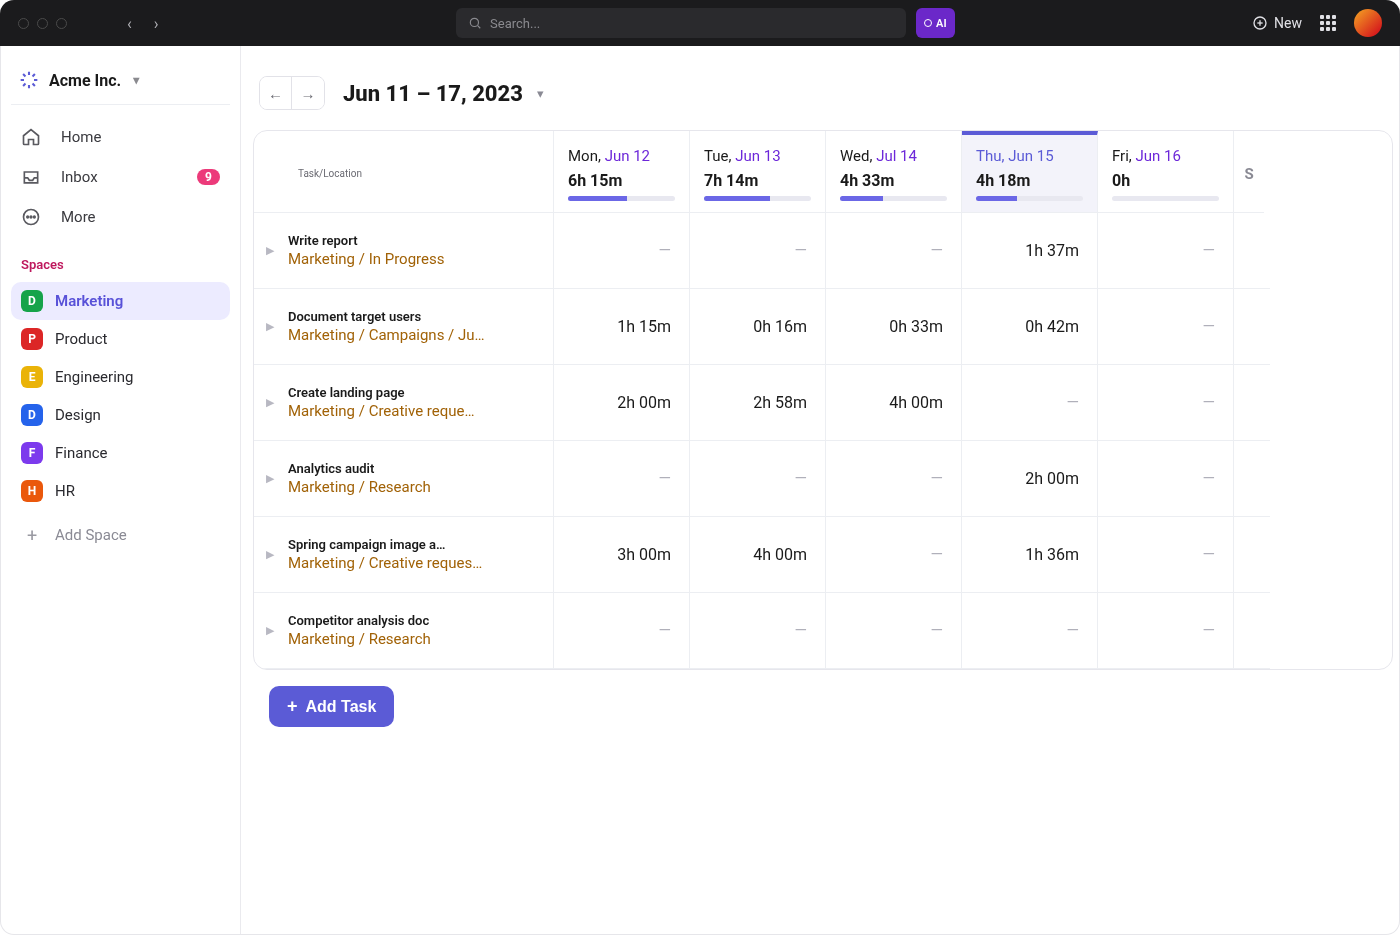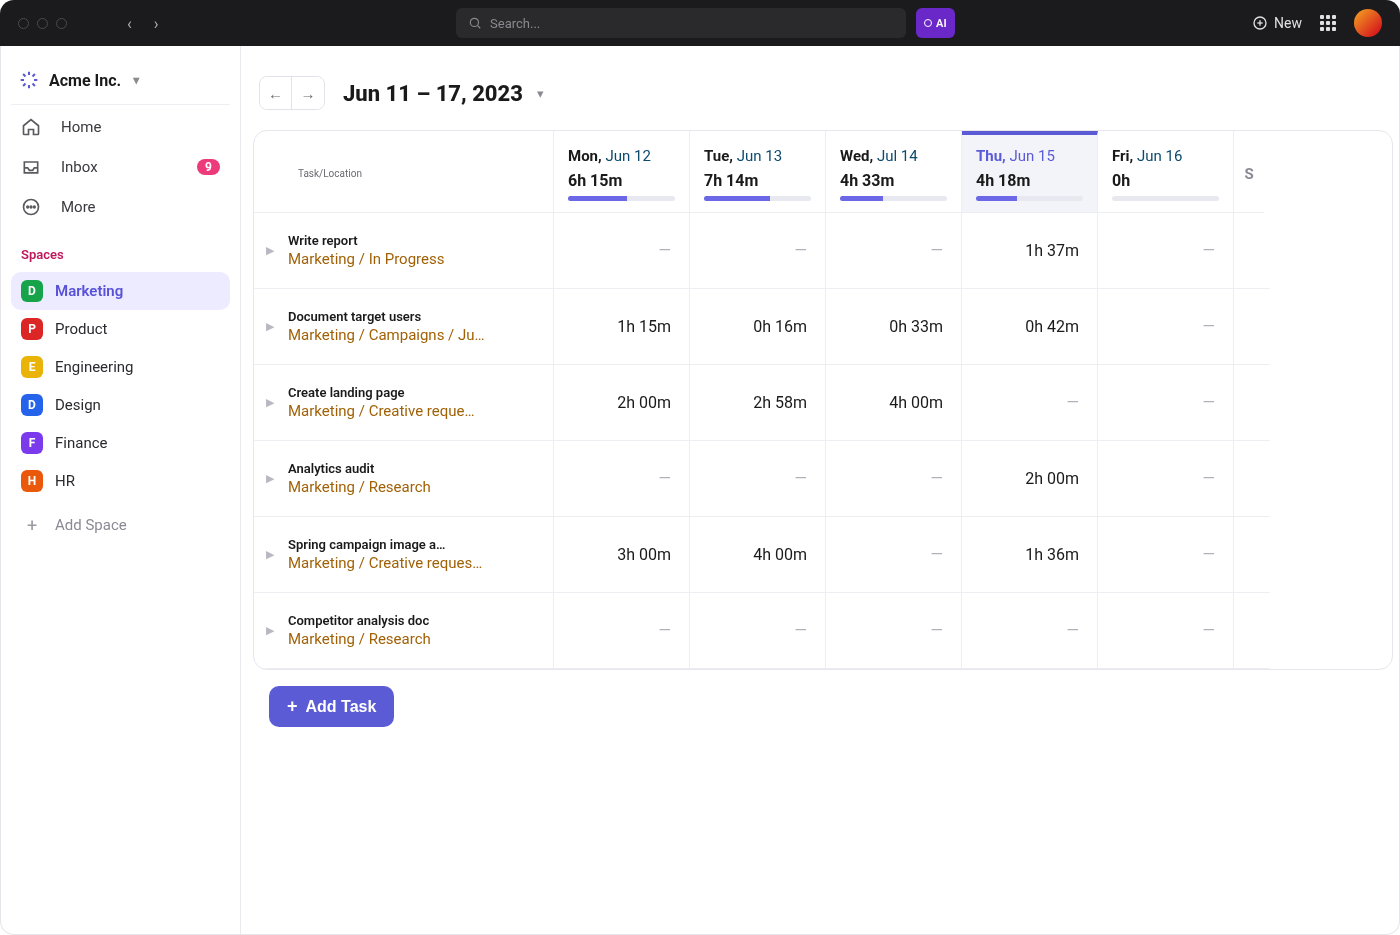--- a/index.html
+++ b/index.html
@@ -17,21 +17,21 @@
 .ai-badge .dot { width: 8px; height: 8px; border: 1.5px solid #fff; border-radius: 50%; }
 .right-controls { display: flex; align-items: center; gap: 18px; color: #e0e0e5; font-size: 14px; }
 .new-btn { display: flex; align-items: center; gap: 6px; cursor: pointer; }
 .grid-icon { display: grid; grid-template-columns: repeat(3, 4px); grid-template-rows: repeat(3, 4px); gap: 2px; }
 .grid-icon i { background: #e0e0e5; border-radius: 1px; }
 .avatar { width: 28px; height: 28px; border-radius: 50%; background: linear-gradient(135deg,#f5a623,#d0021b); }
 
 
 .shell { display: flex; height: calc(935px - 46px); border-radius: 0 0 14px 14px; overflow: hidden; border: 1px solid #e6e6ea; border-top: none; }
 .sidebar { width: 240px; border-right: 1px solid #eaeaee; padding: 18px 10px; display: flex; flex-direction: column; gap: 4px; }
-.workspace { display: flex; align-items: center; gap: 10px; padding: 6px 8px 14px 8px; border-bottom: 1px solid #eceef2; font-weight: 700; font-size: 16px; }
+.workspace { display: flex; align-items: center; gap: 10px; padding: 6px 8px 14px 8px; border-bottom: 1px solid #eceef2; margin-bottom: 10px; font-weight: 700; font-size: 16px; }
 .ws-logo { width: 20px; height: 20px; color: #5b5bd6; }
 .chev { color: #8a8a8f; font-size: 12px; margin-left: 2px; }
 
 .nav-item { display: flex; align-items: center; gap: 20px; padding: 8px 10px; border-radius: 8px; font-size: 15px; color: #3a3a3f; cursor: pointer; }
 .nav-item .ico { width: 20px; height: 20px; color: #5a5a60; display: flex; align-items: center; justify-content: center; }
 .nav-item .badge { margin-left: auto; background: #ec3a7a; color: #fff; font-size: 12px; font-weight: 700; border-radius: 999px; padding: 1px 8px; }
 
 .section-label { font-size: 13px; color: #be185d; font-weight: 600; padding: 18px 10px 6px 10px; }
 .space-item { display: flex; align-items: center; gap: 12px; padding: 8px 10px; border-radius: 10px; font-size: 15px; color: #2a2a2f; cursor: pointer; }
 .space-item .sq { width: 22px; height: 22px; border-radius: 6px; color: #fff; font-size: 12px; font-weight: 700; display: flex; align-items: center; justify-content: center; }
@@ -47,22 +47,22 @@
 .arrow-group button:first-child { border-right: 1px solid #e2e2e8; }
 .date-title { font-size: 22px; font-weight: 800; }
 .date-chev { color: #8a8a94; font-size: 13px; margin-left: -4px; }
 
 .sheet { border: 1px solid #e6e6ec; border-radius: 14px; overflow: hidden; }
 .hdr-row, .task-row { display: grid; grid-template-columns: 300px repeat(5, 136px) 30px; }
 .hdr-row { height: 82px; }
 .hcell { border-right: 1px solid #eceef2; border-bottom: 1px solid #eceef2; padding: 14px 14px 10px 14px; display: flex; flex-direction: column; justify-content: center; gap: 6px; }
 .hcell.first { justify-content: center; color: #6a6a72; font-size: 10px; padding-left: 44px; }
 .hcell .day { font-size: 15px; }
-.hcell .day .wd { font-weight: 700; color: #1a1a1a; margin-top: 27px; }
-.hcell .day .dt { color: #0c4a6e; }
+.hcell .day .wd { font-weight: 400; color: #1a1a1a; margin-top: 27px; }
+.hcell .day .dt { color: #6d28d9; }
 .hcell.active { background: #f3f3fa; border-top: 4px solid #5b5bd6; padding-top: 10px; }
 .hcell.active .wd, .hcell.active .dt { color: #5b5bd6; }
 .hcell .total { font-size: 16px; font-weight: 700; }
 .bar { height: 5px; background: #e8e8f0; border-radius: 3px; overflow: hidden; }
 .bar i { display: block; height: 100%; background: #6b67e6; }
 
 .task-row { height: 76px; }
 .tcell { border-right: 1px solid #eceef2; border-bottom: 1px solid #eceef2; display: flex; align-items: center; justify-content: flex-end; padding: 0 18px; font-size: 16px; }
 .tcell.first { justify-content: flex-start; padding: 0 14px 0 12px; gap: 8px; }
 .tcell .tri { color: #b8b8c2; font-size: 11px; width: 14px; }

